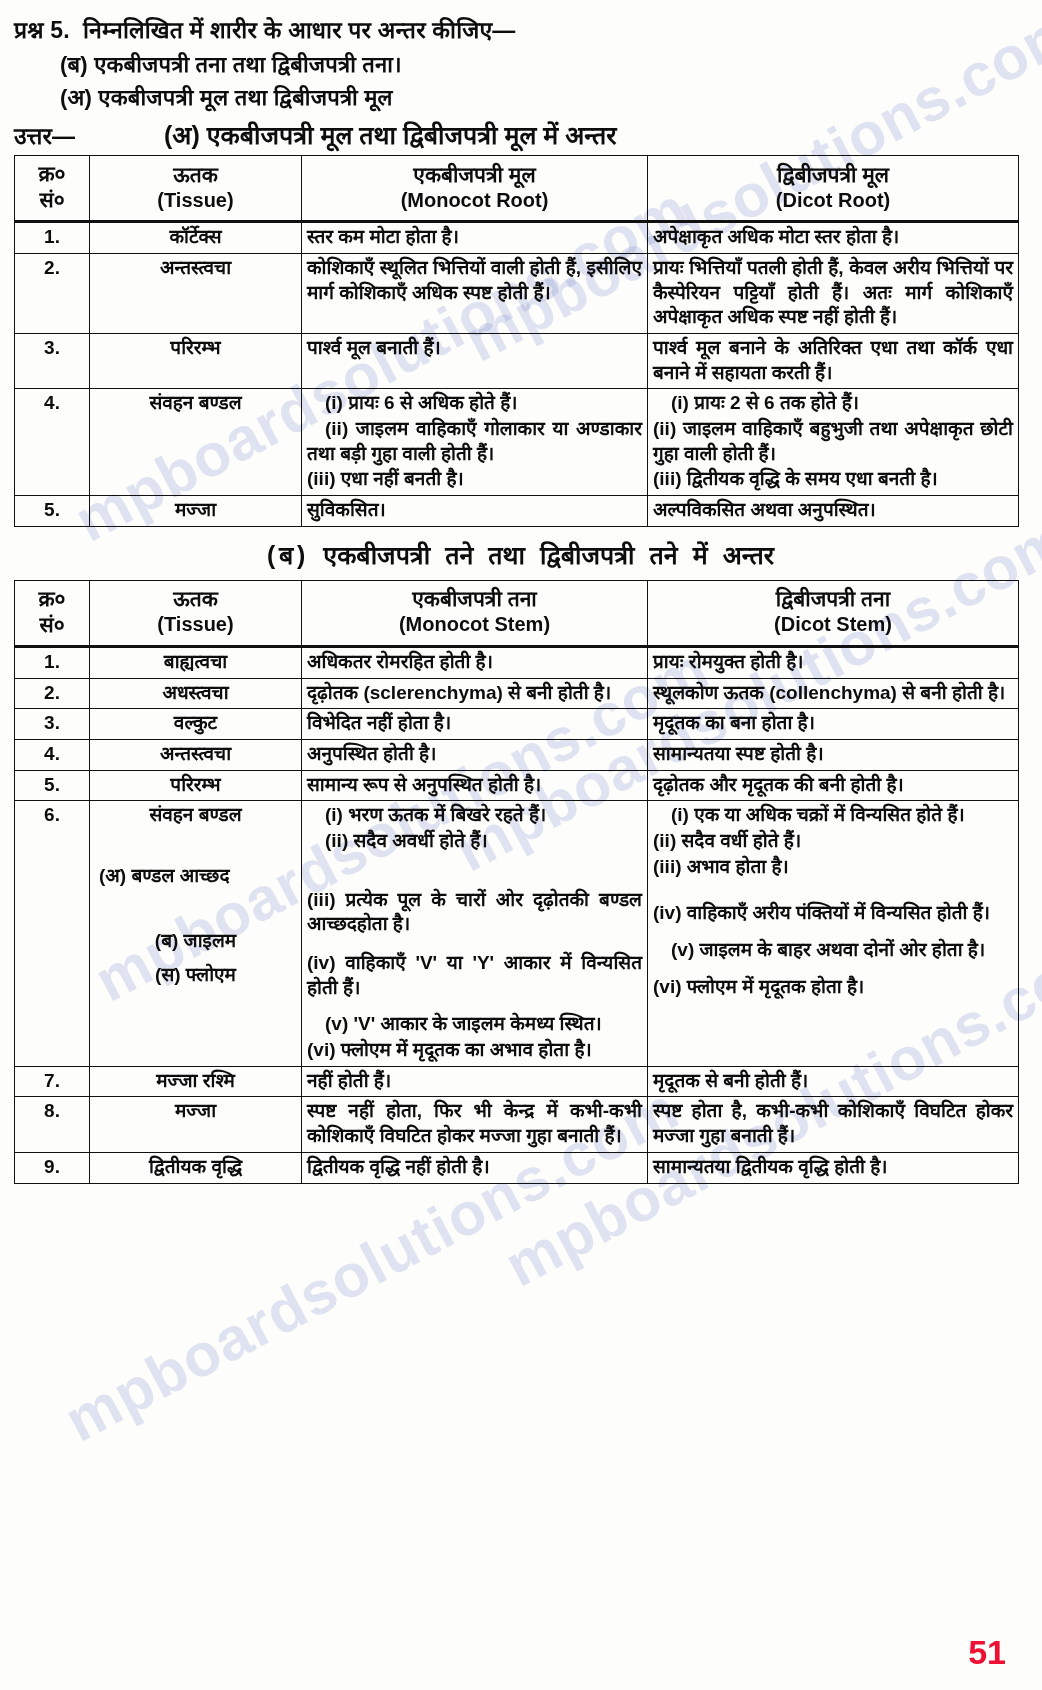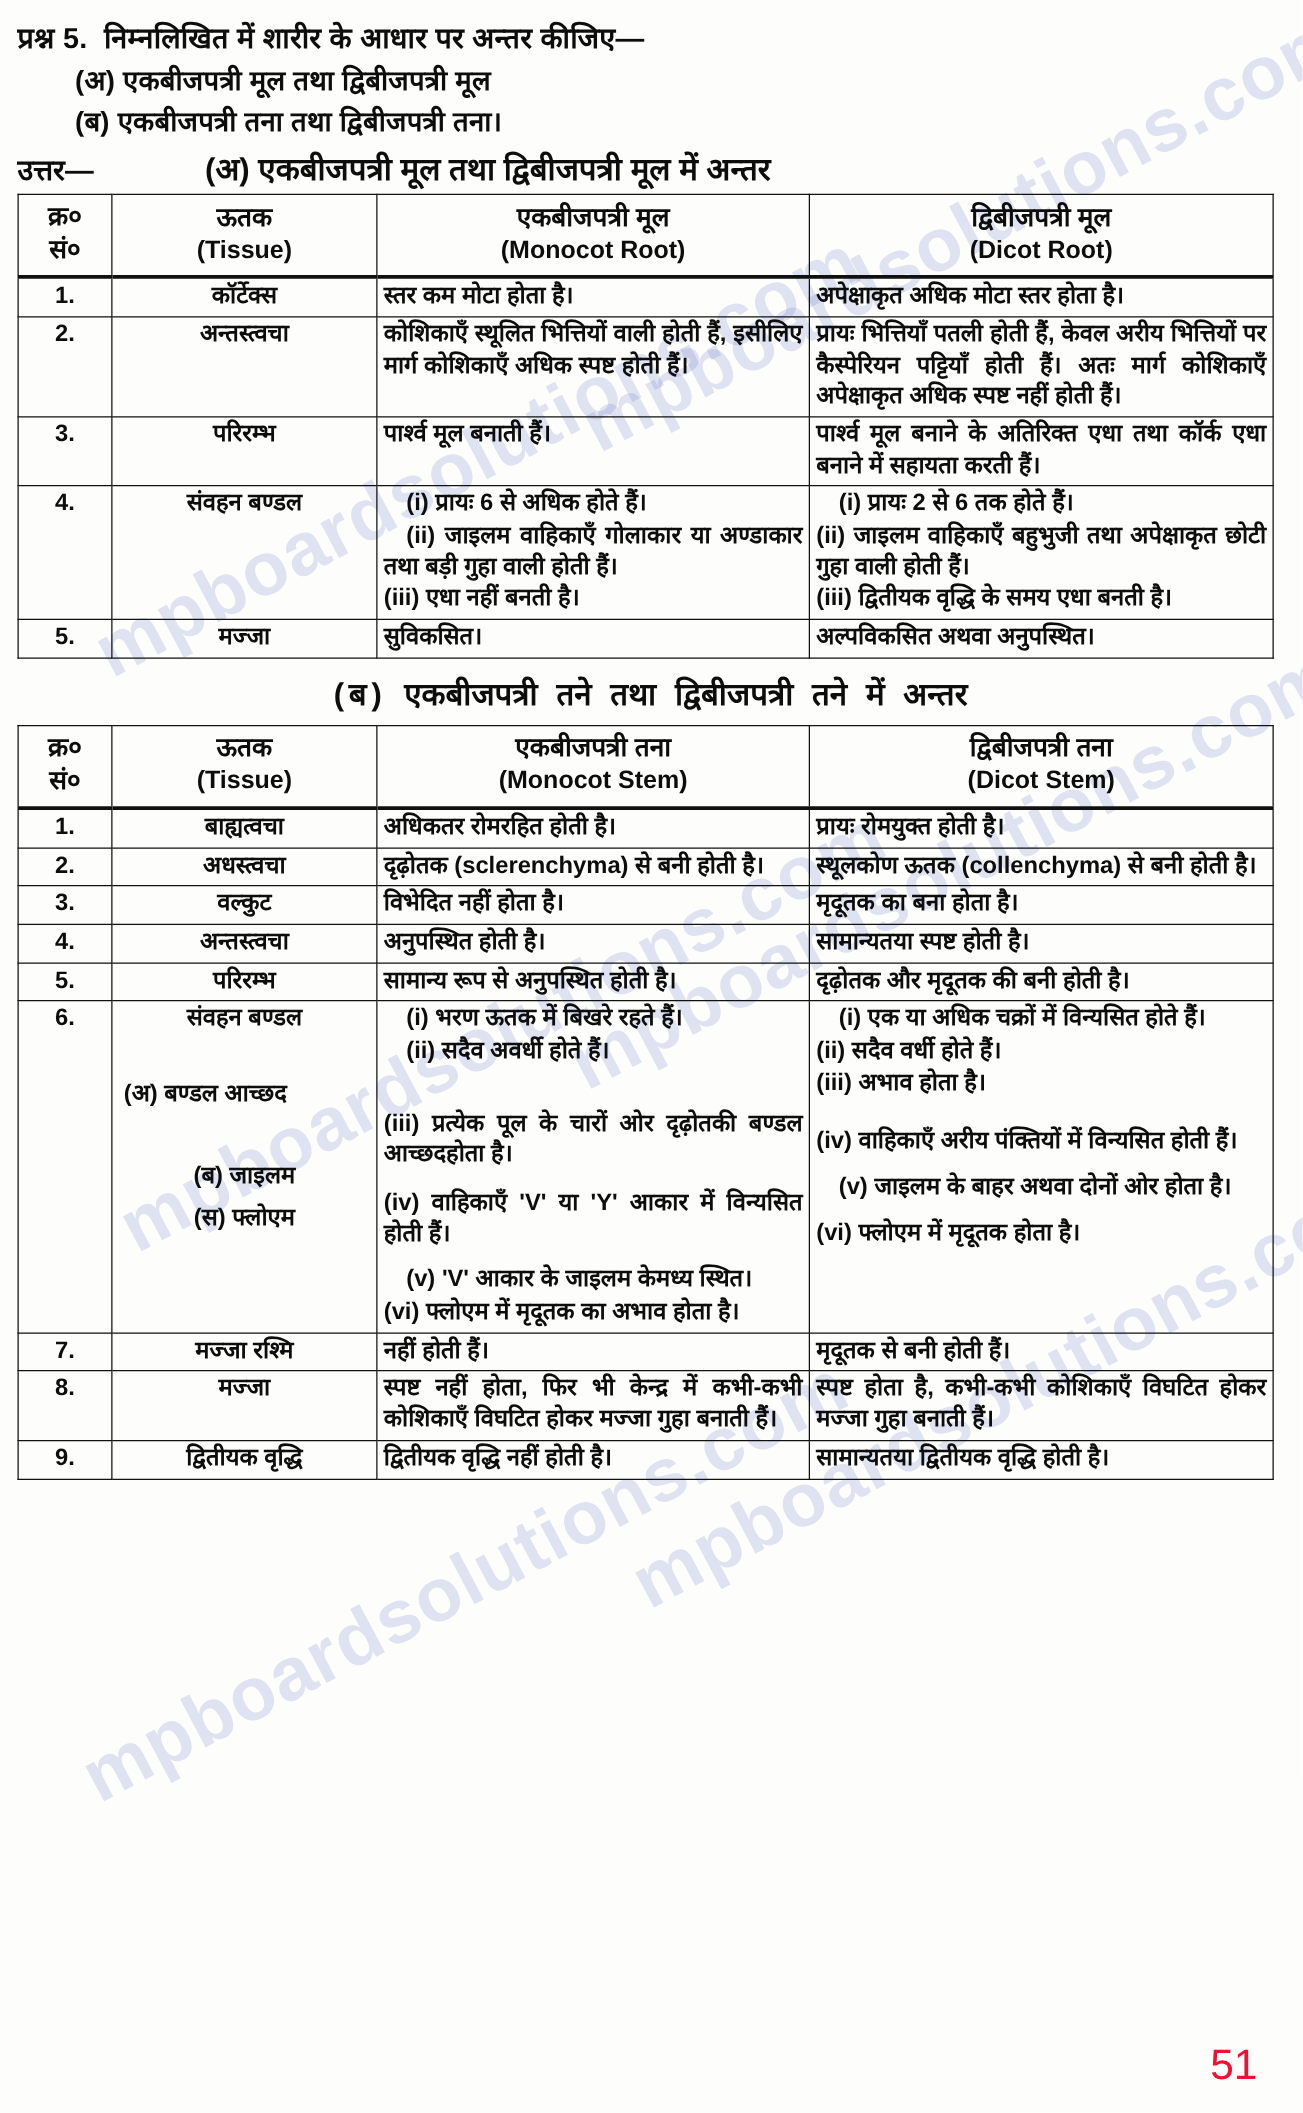--- a/index.html
+++ b/index.html
@@ -166,21 +166,21 @@
   td.c-tis-cell p.lefty { text-align: left; padding-left: 4px; }
 
   .tbl-wrap { margin-bottom: 6px; position: relative; z-index: 10; }
 
   
   .pageno {
     position: absolute;
     right: 36px;
     bottom: 18px;
     font-family: "Liberation Sans", sans-serif;
-    font-weight: 400;
+    font-weight: 700;
     font-size: 34px;
     color: #ee1133;
     z-index: 20;
   }
 </style>
 </head>
 <body>
 
 <div class="page">
 
@@ -190,22 +190,22 @@
     <div class="wm w3">mpboardsolutions.com</div>
     <div class="wm w4">mpboardsolutions.com</div>
     <div class="wm w5">mpboardsolutions.com</div>
     <div class="wm w6">mpboardsolutions.com</div>
   </div>
 
   <div class="qblock">
     <p class="qline q-main">
       <span>प्रश्न 5.</span>&nbsp;&nbsp;<span>निम्नलिखित में शारीर के आधार पर अन्तर कीजिए—</span>
     </p>
+    <p class="qline q-sub">(ब) एकबीजपत्री तना तथा द्विबीजपत्री तना।</p>
     <p class="qline q-sub">(अ) एकबीजपत्री मूल तथा द्विबीजपत्री मूल</p>
-    <p class="qline q-sub">(ब) एकबीजपत्री तना तथा द्विबीजपत्री तना।</p>
 
     <div class="ansrow">
       <span class="ans-label">उत्तर—</span>
       <span class="ans-title">(अ) एकबीजपत्री मूल तथा द्विबीजपत्री मूल में अन्तर</span>
     </div>
   </div>
 
   <div class="tbl-wrap">
   <table class="diff">
     <colgroup>

